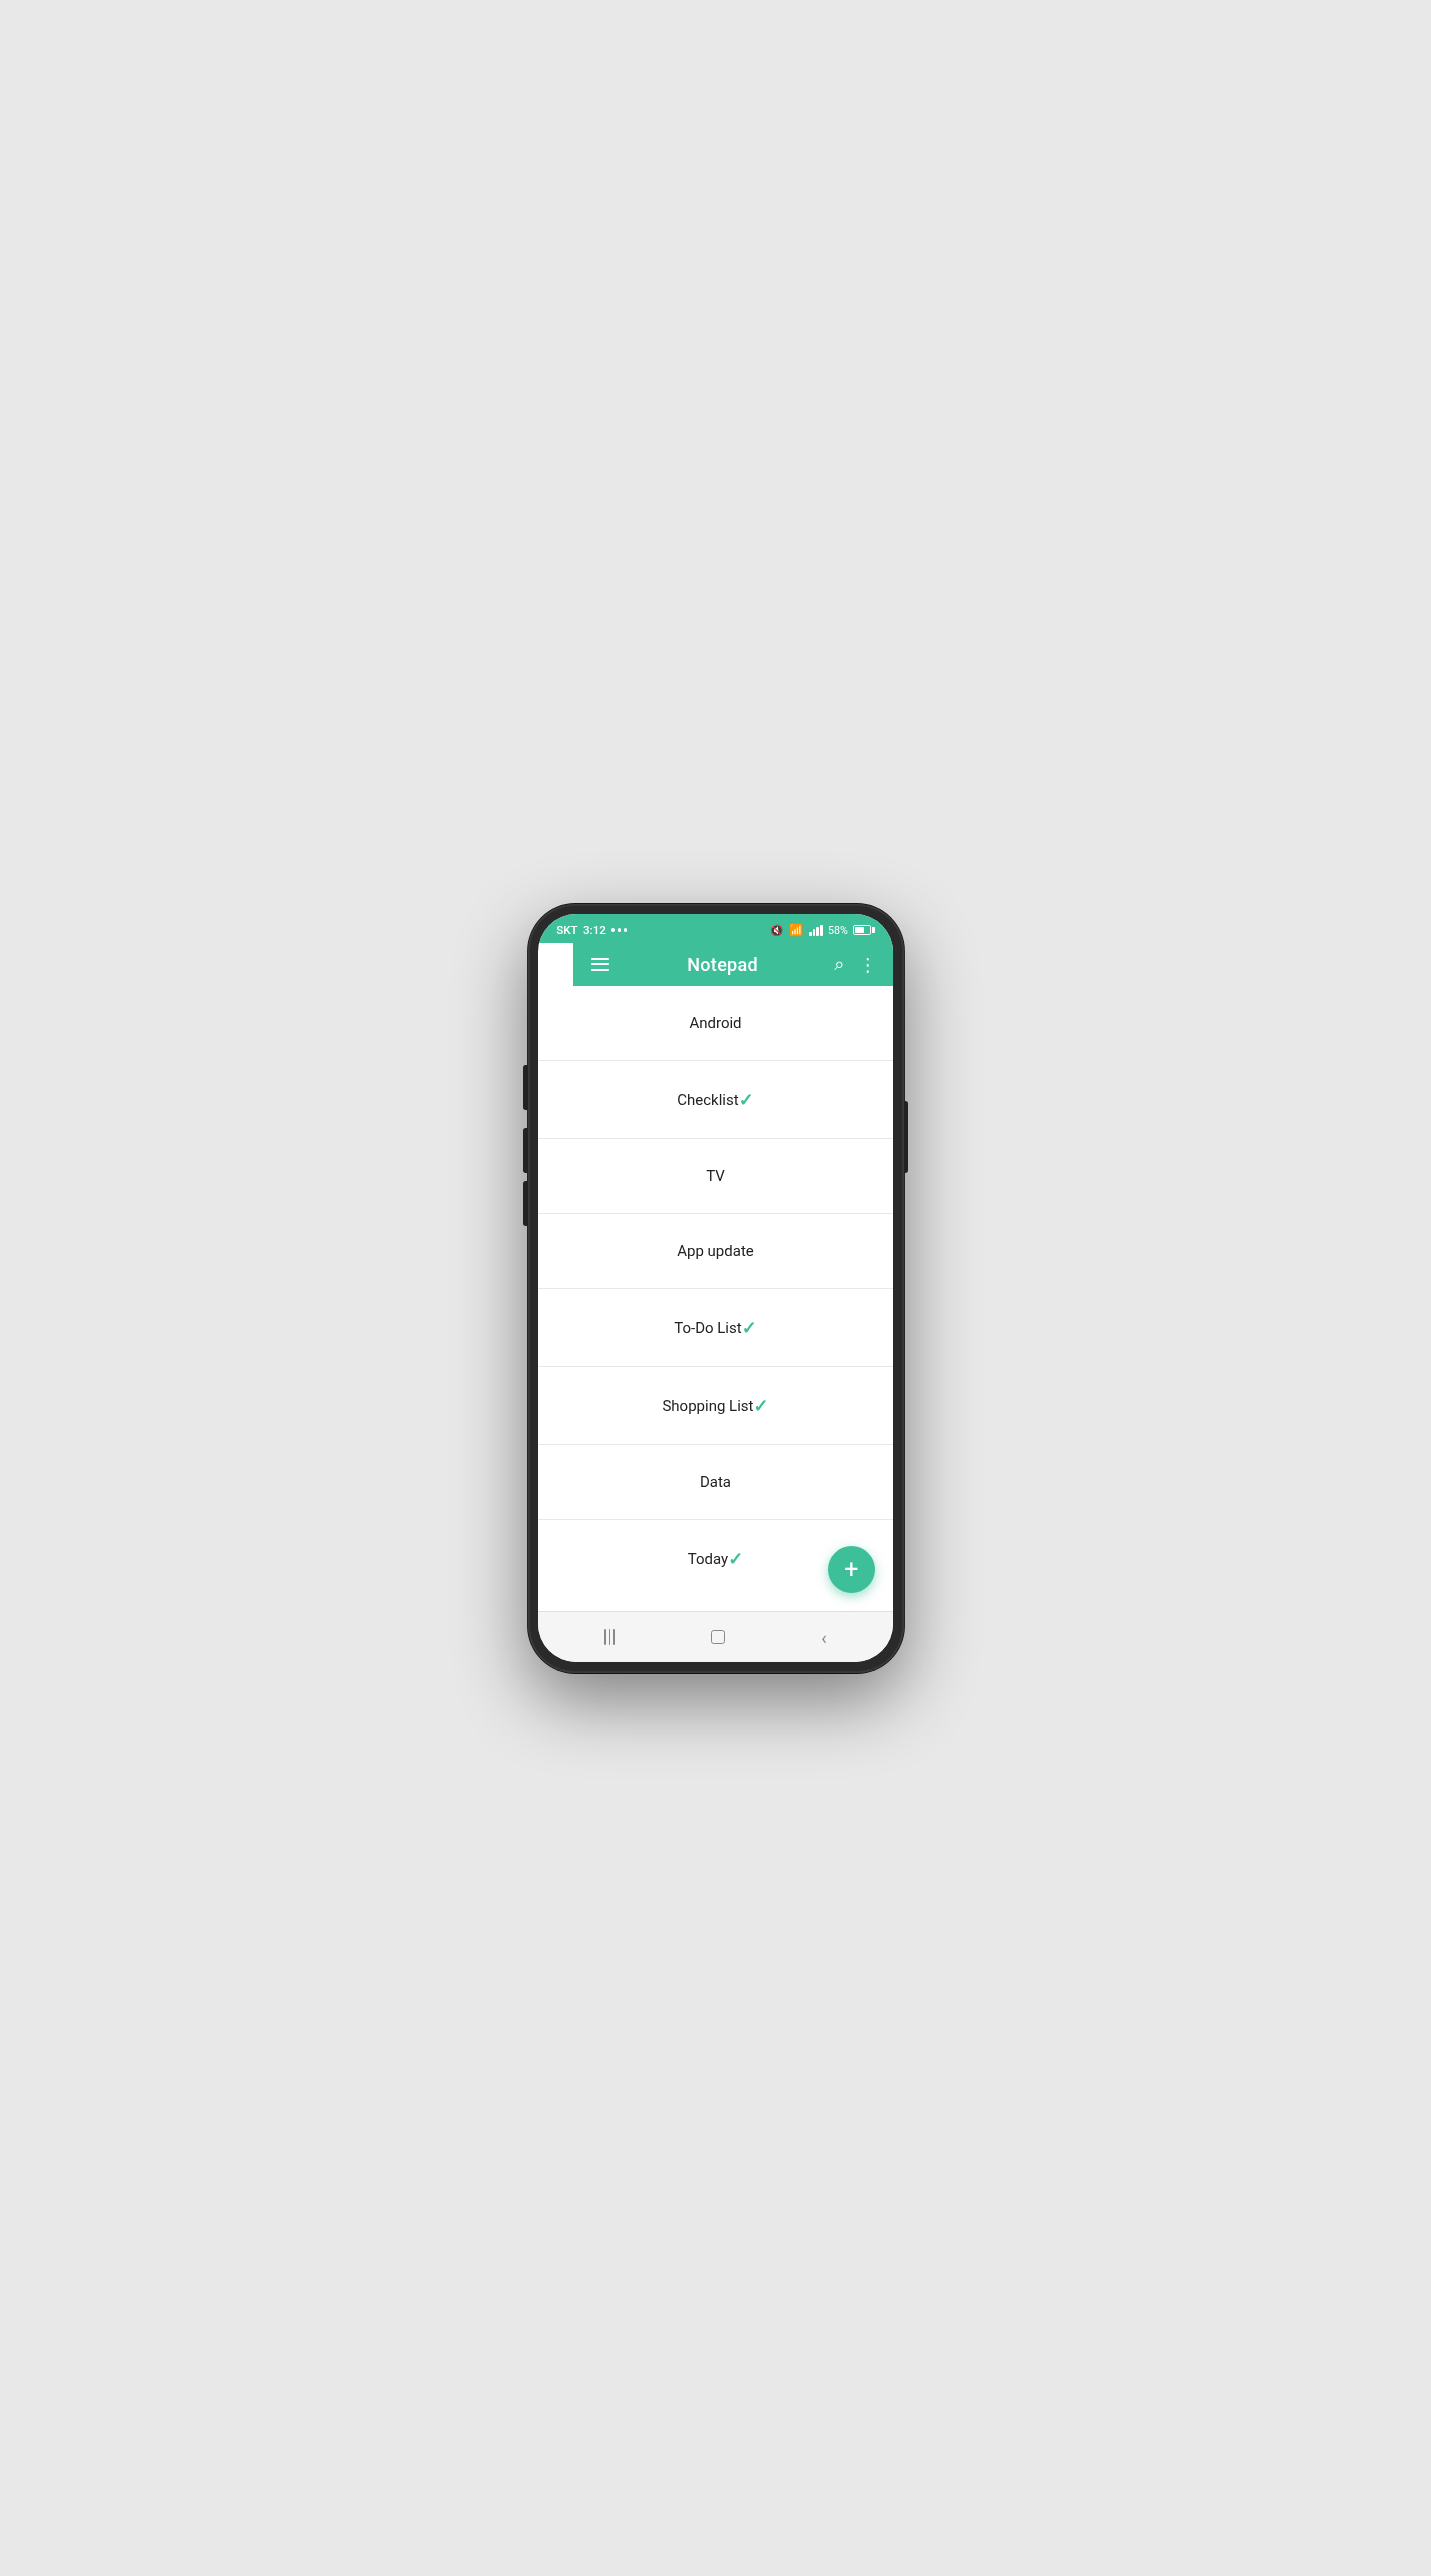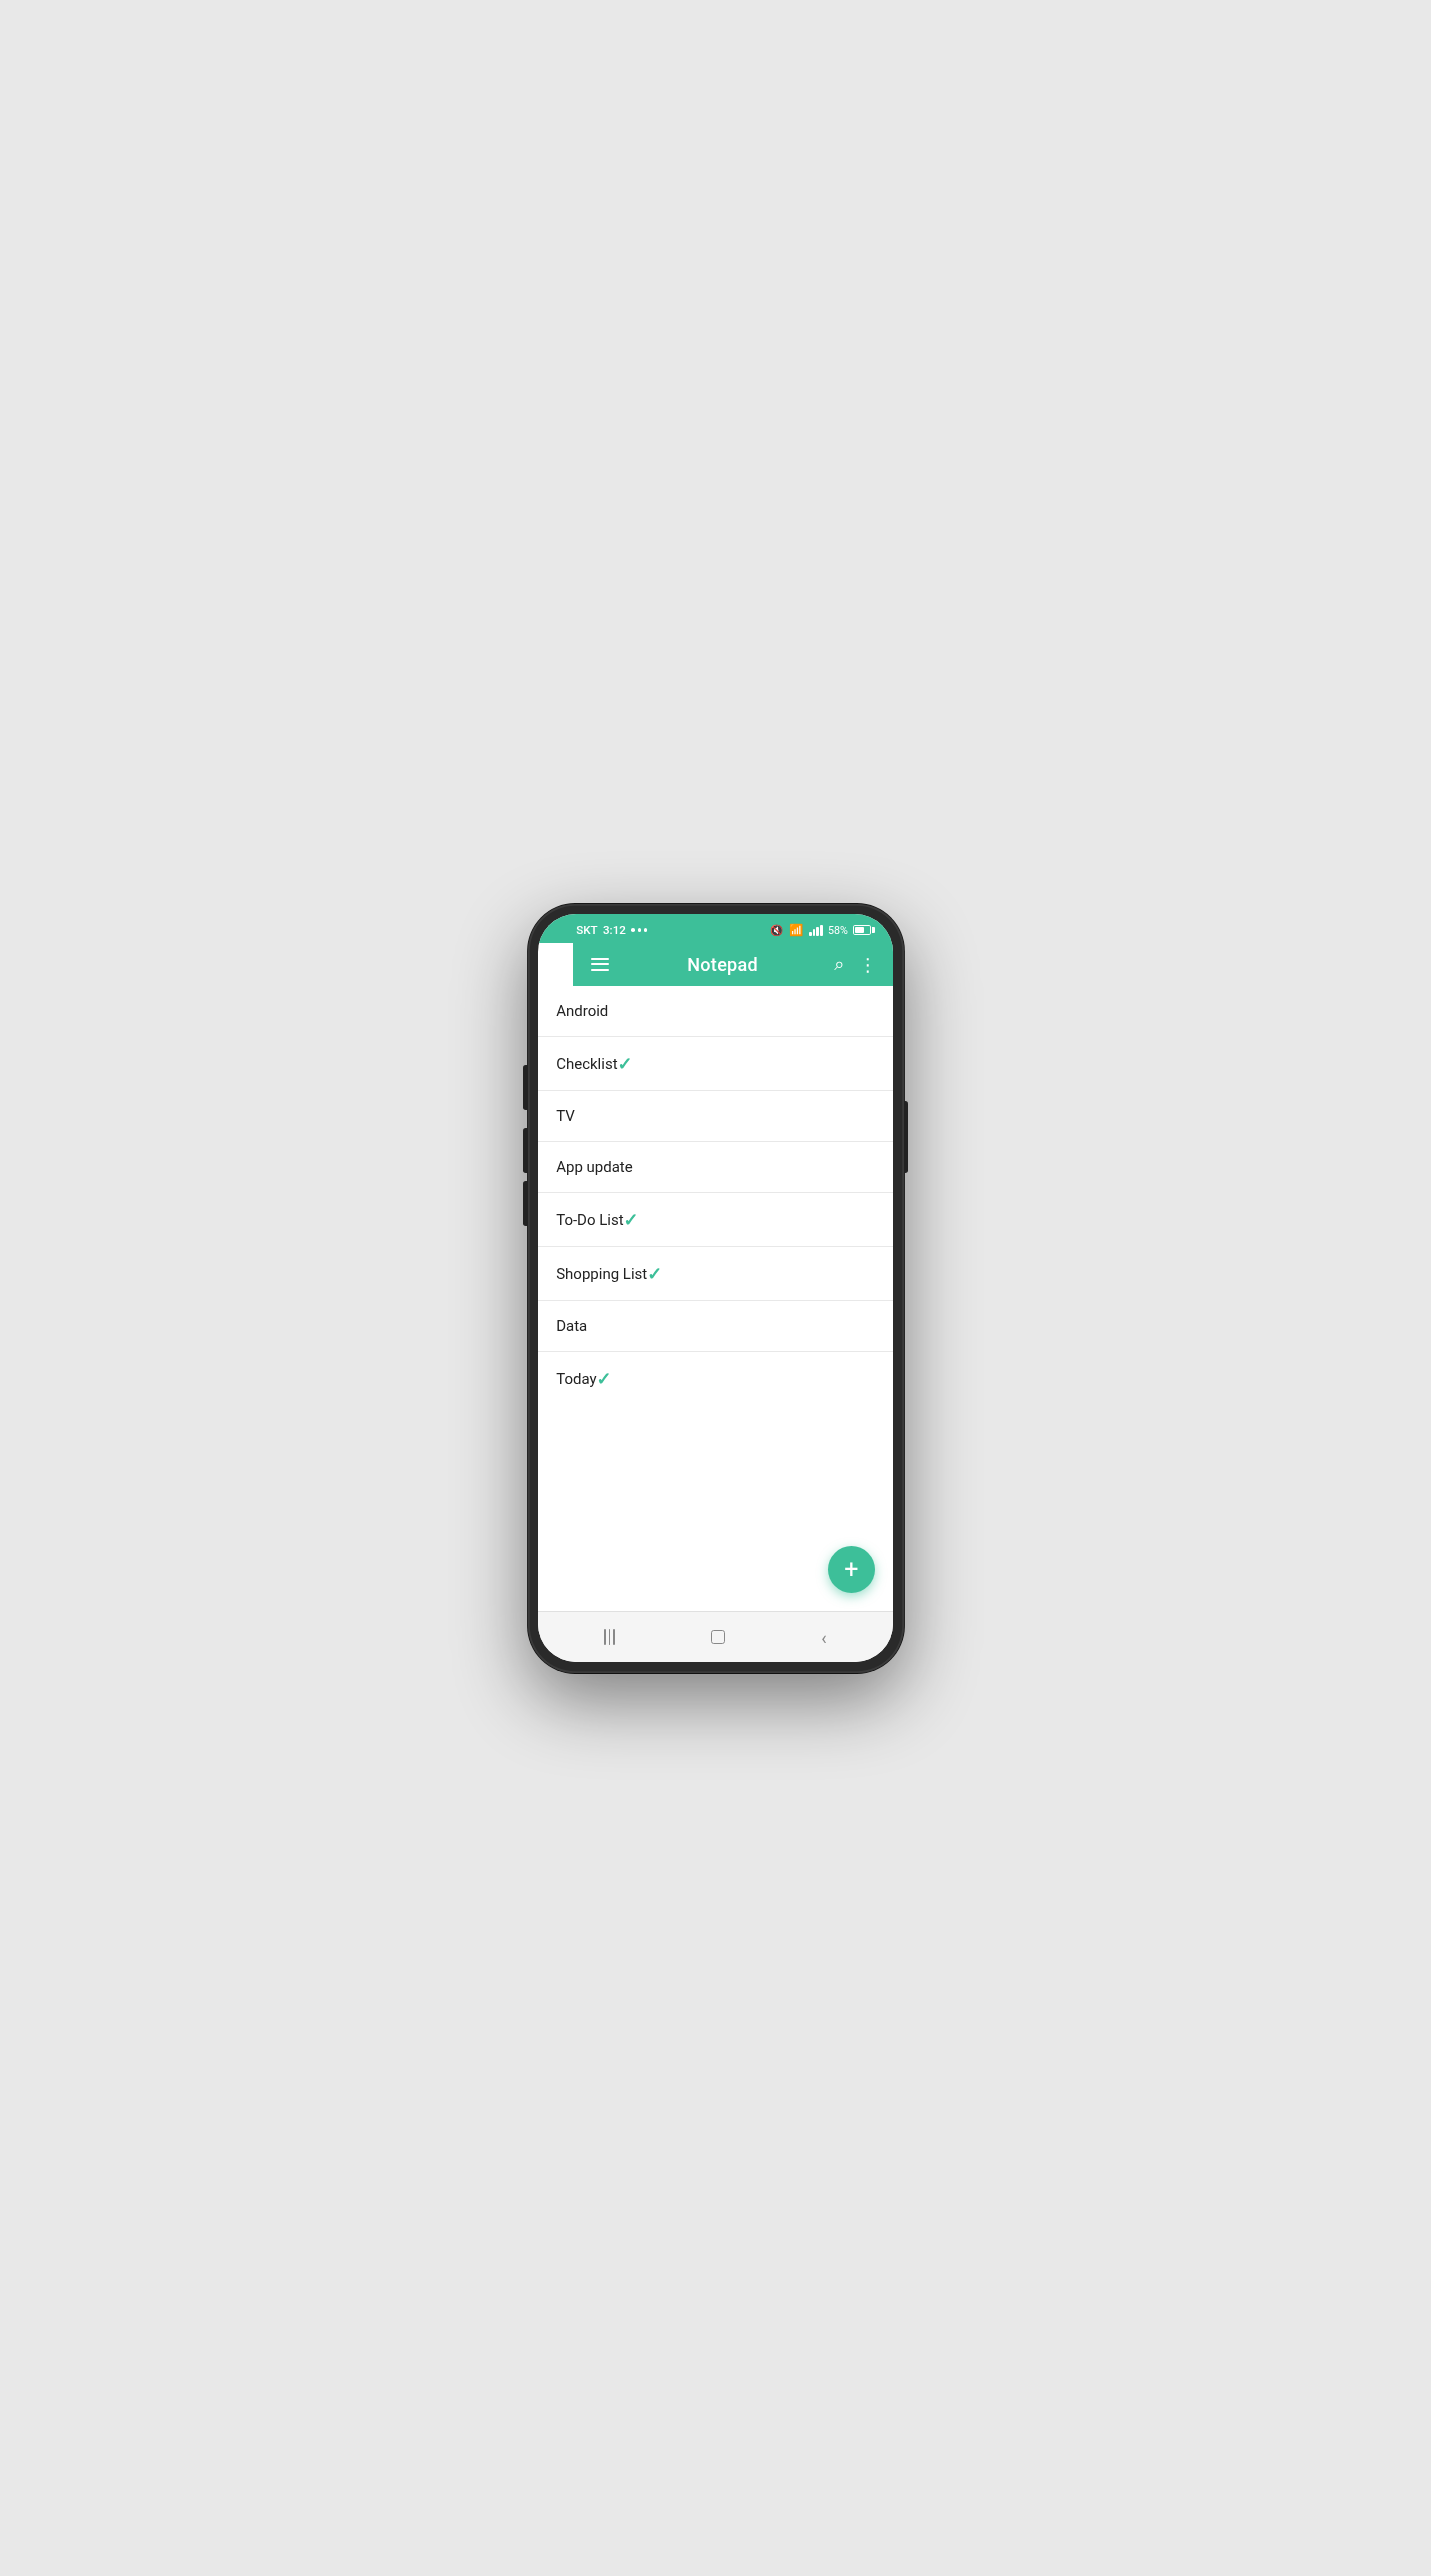--- a/index.html
+++ b/index.html
@@ -69,21 +69,20 @@
       flex-shrink: 0;
     }
 
     .status-left {
       display: flex;
       align-items: center;
       gap: 5.4px;
       color: white;
       font-size: 11.6px;
       font-weight: 500;
-      margin-left: 20px;
     }
 
     .status-dots {
       display: flex;
       gap: 2.7px;
       align-items: center;
     }
     .status-dot {
       width: 3.6px;
       height: 3.6px;
@@ -192,22 +191,22 @@
     .note-list {
       flex: 1;
       background: #fff;
       overflow-y: auto;
       position: relative;
     }
 
     .note-item {
       display: flex;
       align-items: center;
-      justify-content: flex-start;
-      padding: 16px 18px;
+      justify-content: center;
+      padding: 28px 18px;
       border-bottom: 0.9px solid #e8e8e8;
       cursor: pointer;
     }
 
     .note-item:last-child {
       border-bottom: none;
     }
 
     .note-label {
       font-size: 15px;

